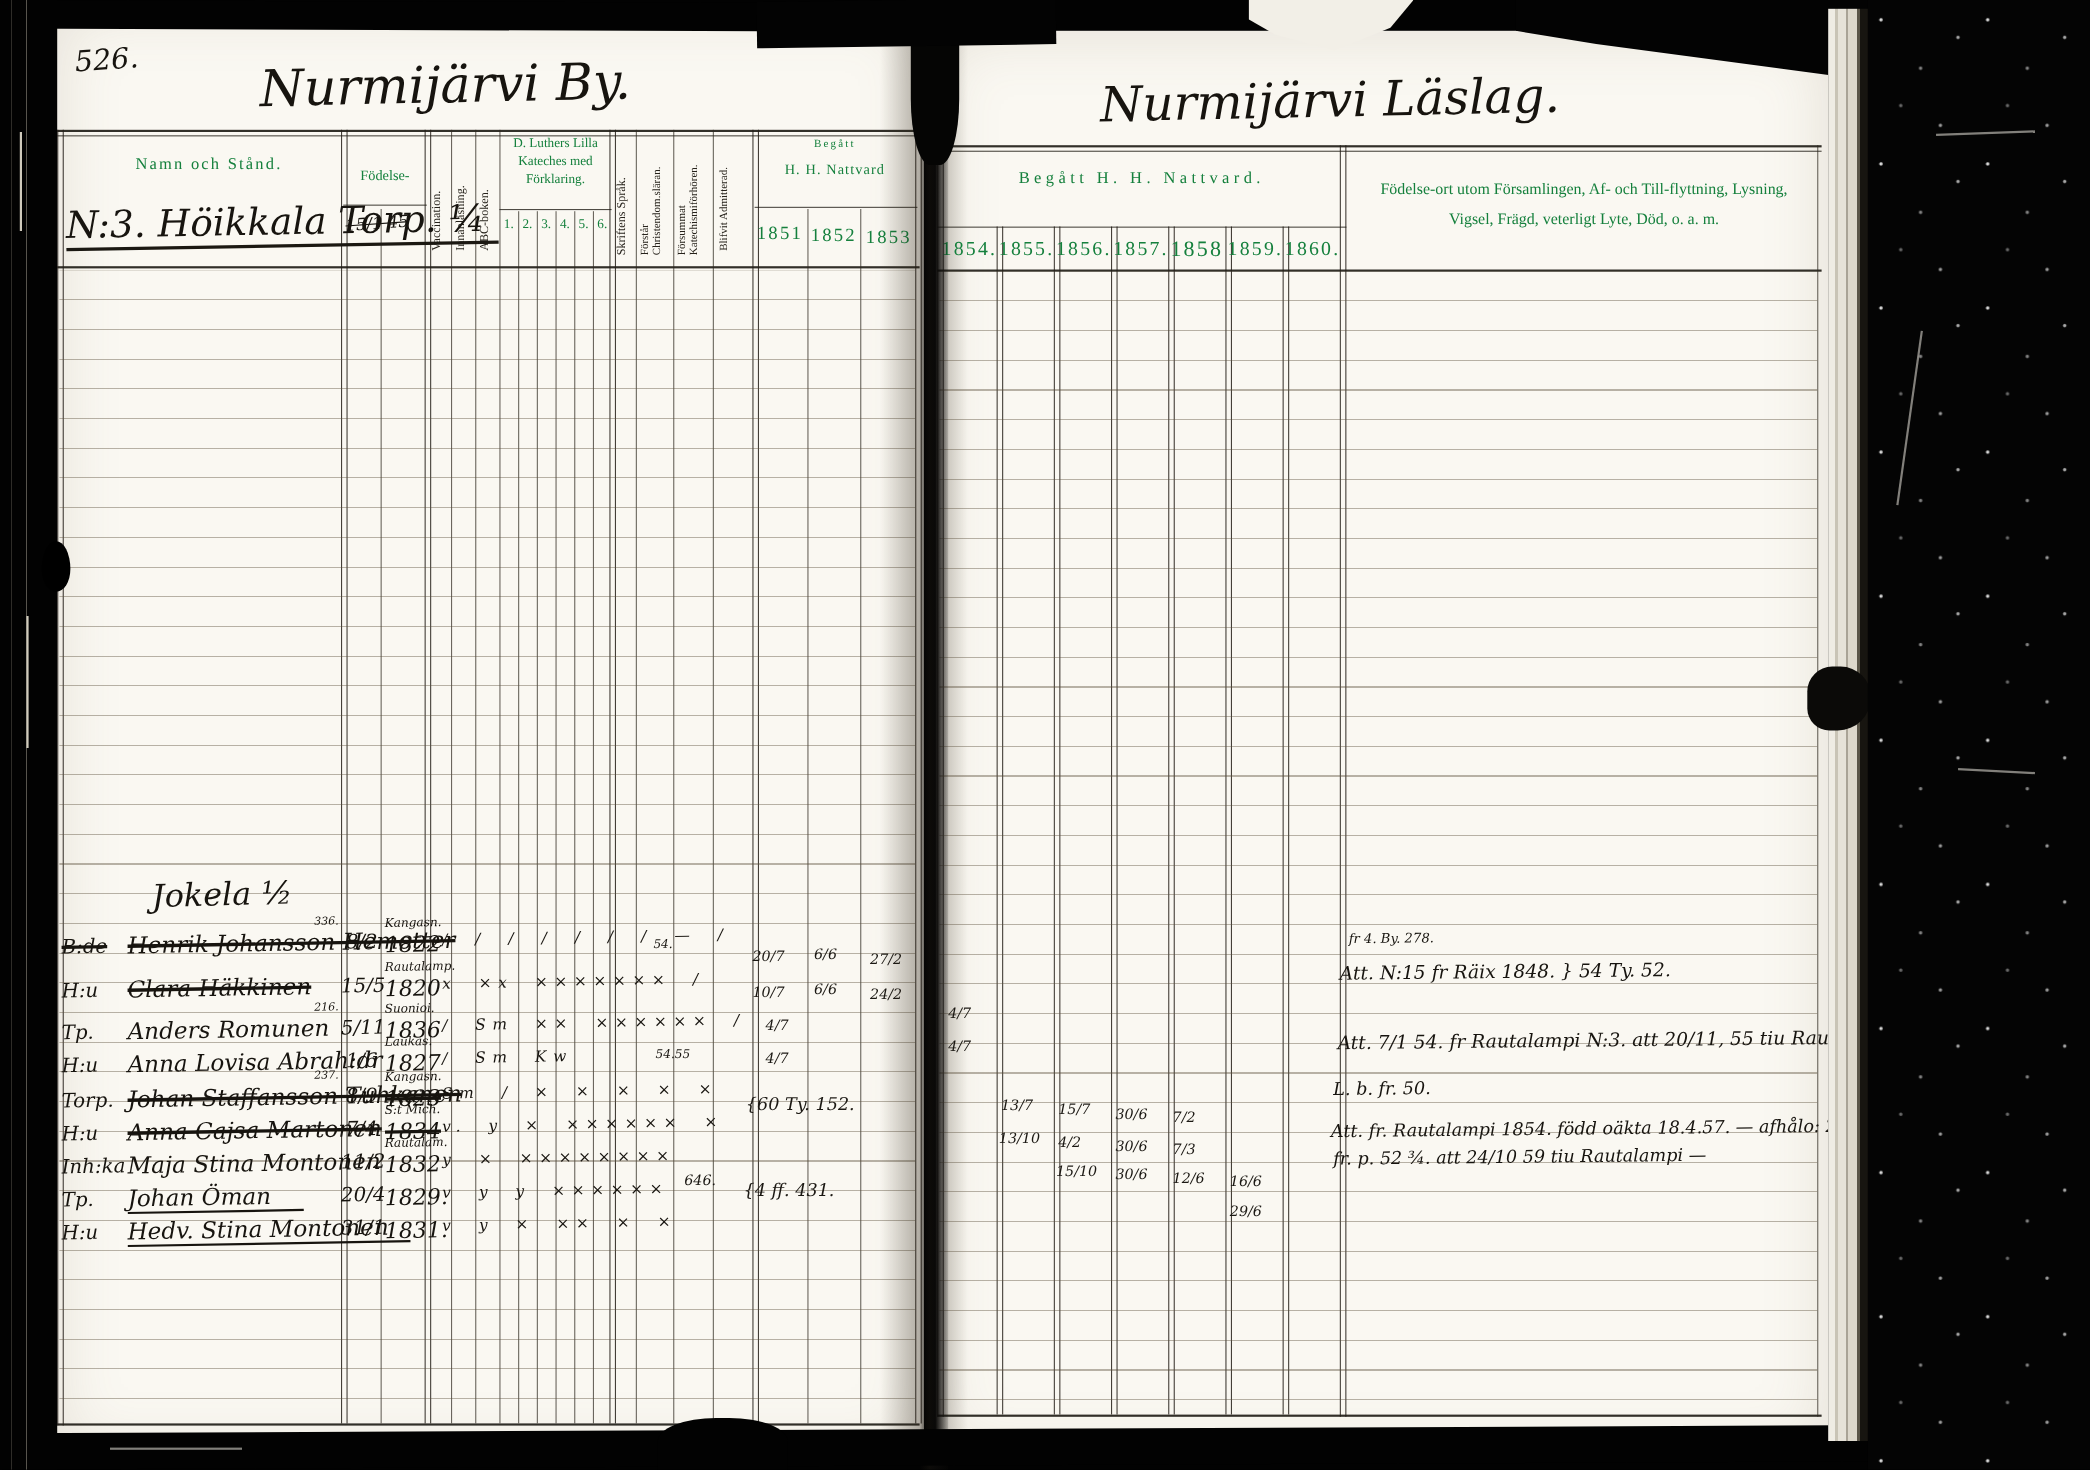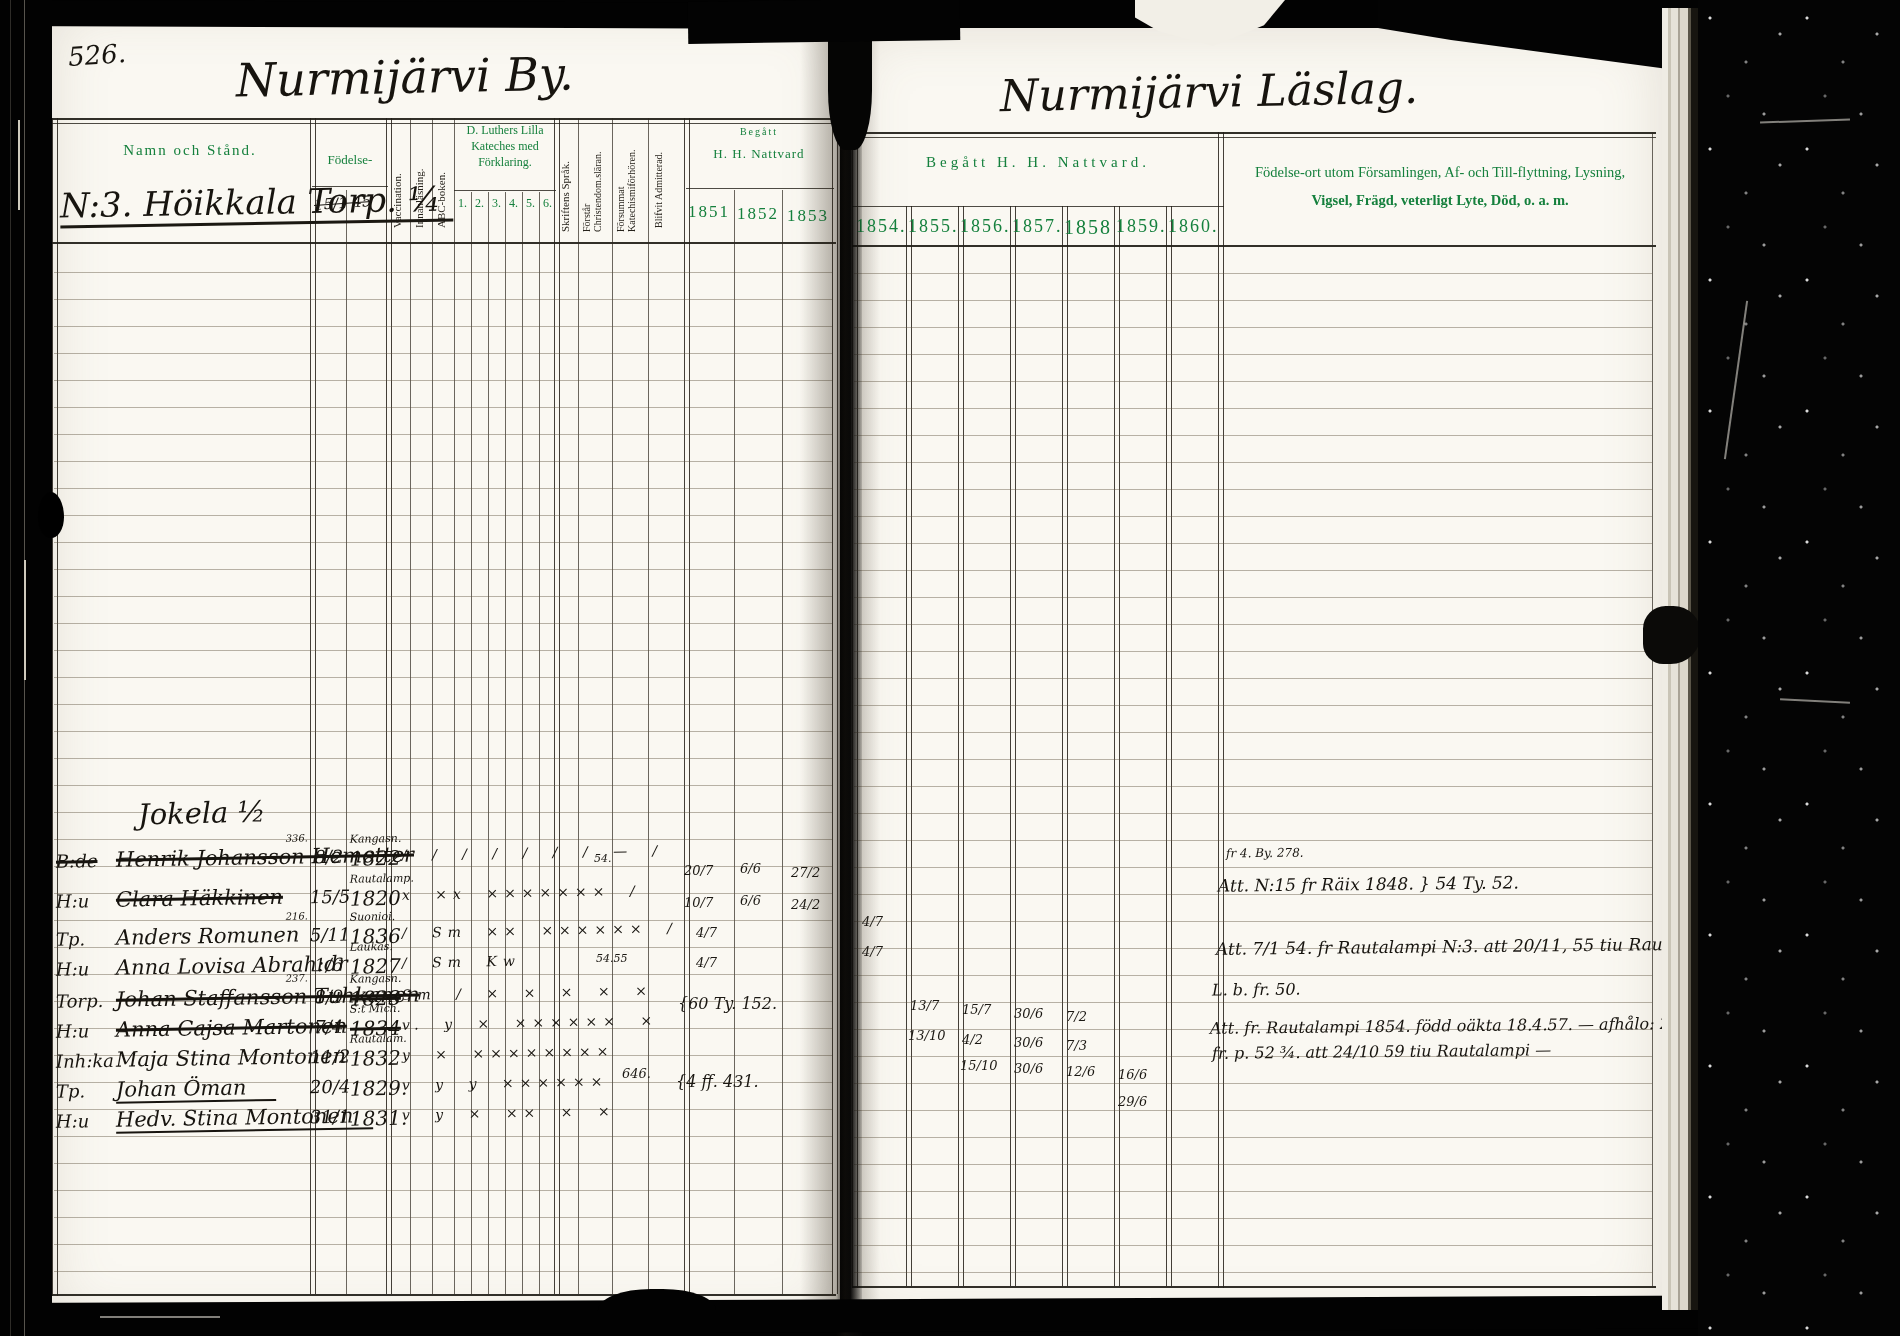--- a/index.html
+++ b/index.html
@@ -260,21 +260,21 @@
 
     <div class="pr ctr" style="left:10px;top:126px;width:356px;font-size:15px;letter-spacing:4px;">Begått H. H. Nattvard.</div>
     <div class="pr yr-cell" style="left:6px;top:188px;width:48px;font-size:18px;">1854.</div>
     <div class="pr yr-cell" style="left:58px;top:188px;width:48px;font-size:18px;">1855.</div>
     <div class="pr yr-cell" style="left:110px;top:188px;width:48px;font-size:18px;">1856.</div>
     <div class="pr yr-cell" style="left:162px;top:188px;width:48px;font-size:18px;">1857.</div>
     <div class="pr yr-cell" style="left:214px;top:188px;width:48px;font-size:20px;text-align:right;">1858.</div>
     <div class="pr yr-cell" style="left:266px;top:188px;width:48px;font-size:18px;">1859.</div>
     <div class="pr yr-cell" style="left:318px;top:188px;width:48px;font-size:18px;">1860.</div>
     <div class="pr ctr" style="left:382px;top:136px;width:416px;font-size:14.5px;">Födelse-ort utom Församlingen, Af- och Till-flyttning, Lysning,</div>
-    <div class="pr ctr" style="left:382px;top:164px;width:416px;font-size:14.5px;font-weight:bold;">Vigsel, Frägd, veterligt Lyte, Död, o. a. m.</div>
+    <div class="pr ctr" style="left:382px;top:164px;width:416px;font-size:14.5px;">Vigsel, Frägd, veterligt Lyte, Död, o. a. m.</div>
 
     <div class="rules" style="left:4px;top:219px;width:798px;height:1039px;"></div>
 
     <div class="annot" style="left:376px;top:818px;font-size:12px;">fr 4. By. 278.</div>
     <div class="annot" style="left:368px;top:846px;">Att. N:15 fr Räix 1848. } 54 Ty. 52.</div>
     <div class="annot" style="left:366px;top:908px;">Att. 7/1 54. fr Rautalampi N:3. att 20/11, 55 tiu Rautalampi —</div>
     <div class="annot" style="left:362px;top:952px;font-size:16px;">L. b. fr. 50.</div>
     <div class="annot" style="left:360px;top:988px;font-size:16px;">Att. fr. Rautalampi 1854. född oäkta 18.4.57. — afhålo: 25/7, 57.</div>
     <div class="annot" style="left:362px;top:1014px;font-size:16px;">fr. p. 52 ¾. att 24/10 59 tiu Rautalampi —</div>
 

